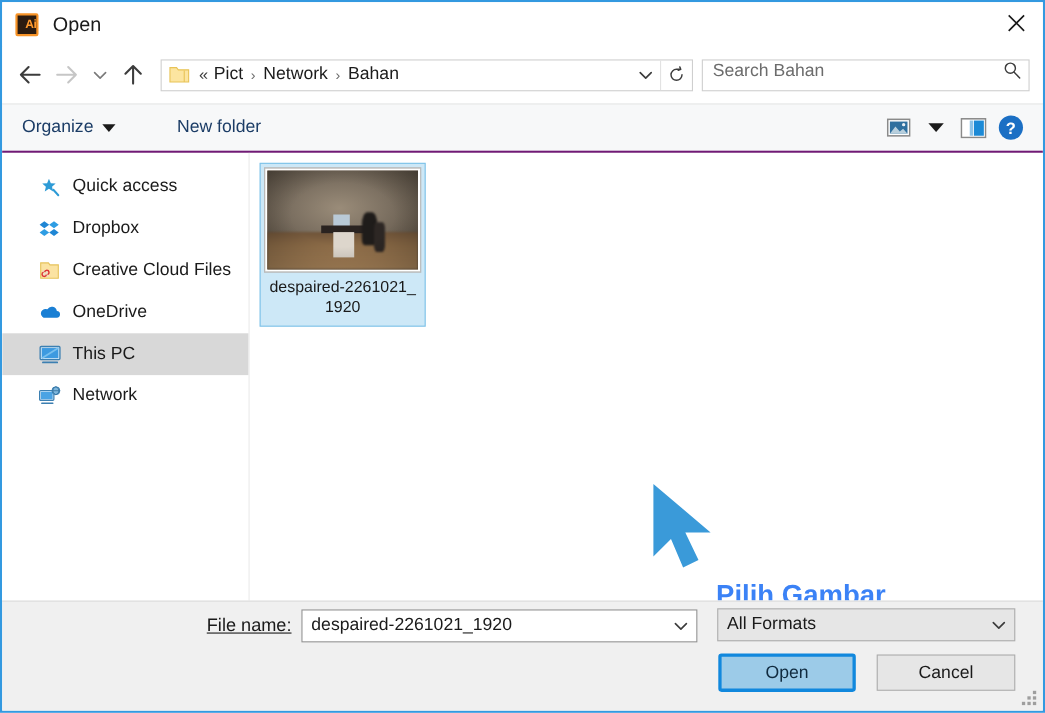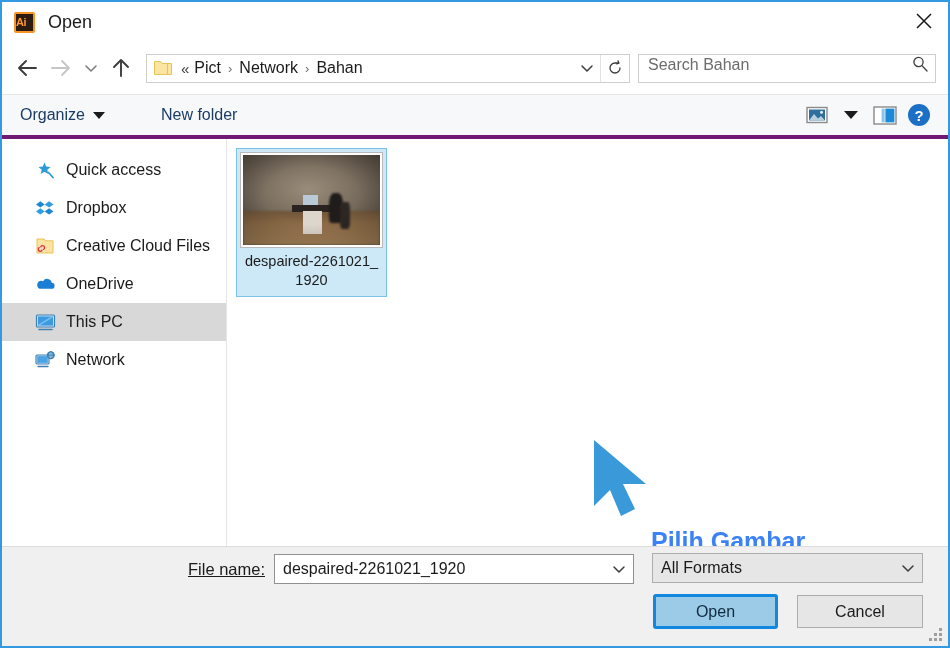--- a/index.html
+++ b/index.html
@@ -40,21 +40,21 @@
     width: 21px; height: 21px;
     margin-left: 12px;
     box-sizing: border-box;
     background: #2b1b10;
     border: 2px solid #f79327;
     border-radius: 2px;
     color: #ff9a2e;
     font-size: 11px;
     font-weight: bold;
     line-height: 17px;
-    text-align: left;
+    text-align: right;
     letter-spacing: -0.5px;
     font-family: "Liberation Sans", sans-serif;
   }
   #title-text {
     margin-left: 13px;
     font-size: 18px;
     color: #1a1a1a;
     font-family: "Liberation Sans", sans-serif;
   }
   #close-button {
@@ -161,21 +161,21 @@
   }
   #search-input::placeholder { color: #6c6c6c; opacity: 1; }
   #search-icon { width: 30px; display:flex; align-items:center; justify-content:center; cursor:pointer; }
 
   
   #command-bar {
     height: 45px;
     flex: 0 0 45px;
     background: #f7f8f9;
     border-top: 1px solid #e6e6e6;
-    border-bottom: 4px solid #701a75;
+    border-bottom: 2px solid #701a75;
     display: flex;
     align-items: center;
     padding: 0 12px 0 18px;
     box-sizing: border-box;
   }
   .cmd-item {
     font-size: 16px;
     color: #1b3c66;
     cursor: pointer;
     display: flex;

